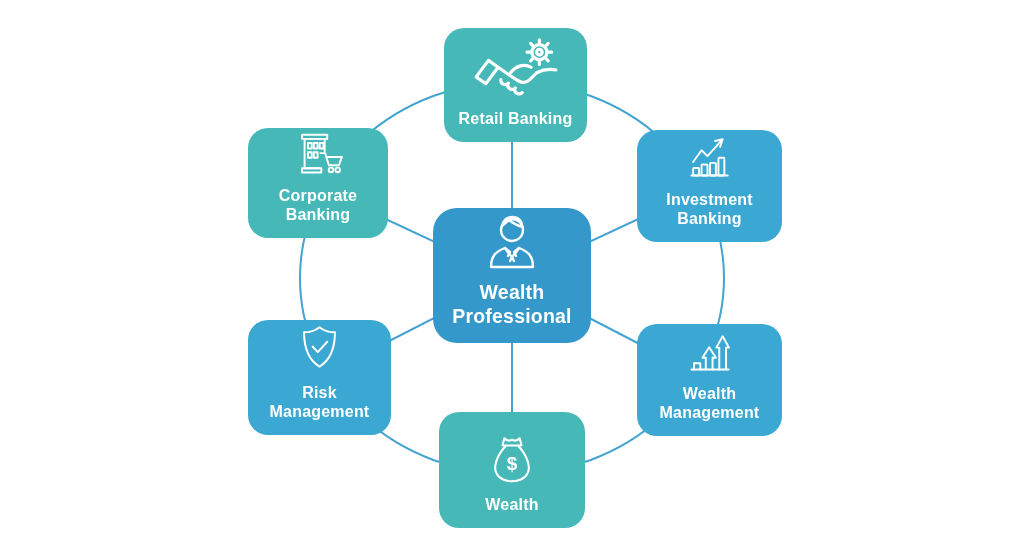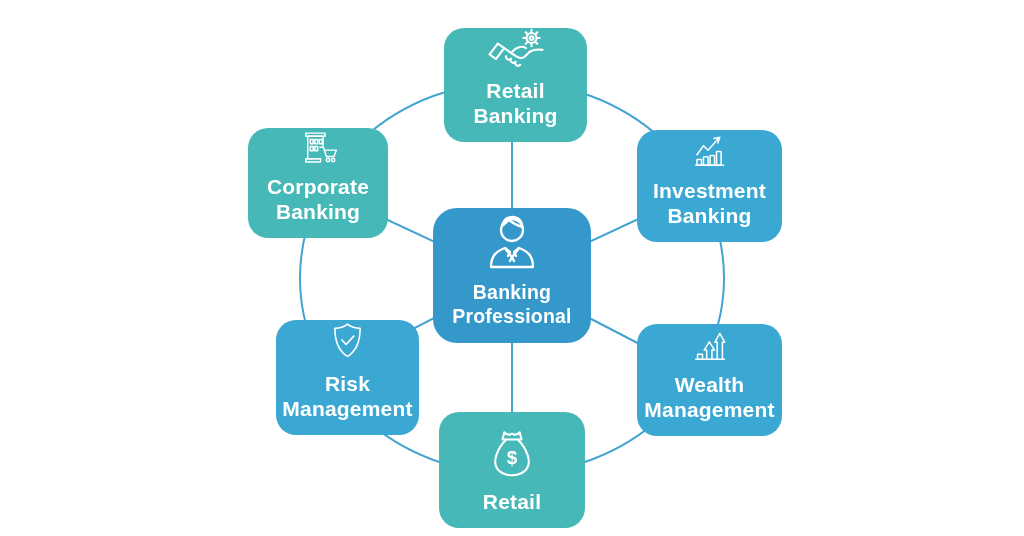--- a/index.html
+++ b/index.html
@@ -7,21 +7,21 @@
     position:relative; width:1024px; height:536px; overflow:hidden;
     background:#ffffff; font-family:"Liberation Sans", sans-serif;
   }
   #connectors { position:absolute; left:0; top:0; }
   .ring, .cline { fill:none; stroke:var(--connector-color,#43A3D1); stroke-width:2; }
   .node {
     position:absolute; border-radius:20px; color:#ffffff;
     display:flex; flex-direction:column; align-items:center; justify-content:flex-end;
     text-align:center; font-weight:bold;
   }
-  .node .label { font-size:21px; line-height:1.22; letter-spacing:.2px; padding:0 8px 13px; }
+  .node .label { font-size:16px; line-height:1.22; letter-spacing:.2px; padding:0 8px 13px; }
   .node .icon { margin-bottom:6px; }
   svg.glyph { stroke:#ffffff; fill:none; stroke-width:2.3; stroke-linecap:round; stroke-linejoin:round; }
   #node-retail     { left:444px; top:28px;  width:143px; height:114px; }
   #node-corporate  { left:248px; top:128px; width:140px; height:110px; }
   #node-investment { left:637px; top:130px; width:145px; height:112px; }
   #node-risk       { left:248px; top:320px; width:143px; height:115px; }
   #node-wealth     { left:637px; top:324px; width:145px; height:112px; }
   #node-banking    { left:439px; top:412px; width:146px; height:116px; }
   #node-center     { left:433px; top:208px; width:158px; height:135px; border-radius:24px; }
   #node-center .label { font-size:19.5px; line-height:1.2; padding-bottom:15px; }
@@ -78,24 +78,24 @@
     </svg>
     <div class="label">Wealth Management</div>
   </div>
 
   <div class="node" id="node-banking" style="background-color: rgb(70, 184, 184);">
     <svg class="glyph icon" width="58" height="58" viewBox="0 0 64 64">
       <path d="M23.5,8 Q27.5,12.5 32,9.5 Q36.5,12.5 40.5,8 L42.5,16 H21.5 Z"></path>
       <path d="M25.5,16 C15,27 11,40 15,47 C18,53 26,55.5 32,55.5 C38,55.5 46,53 49,47 C53,40 49,27 38.5,16"></path>
       <text class="dollar" x="32" y="43.5" text-anchor="middle" font-size="21" font-weight="bold" fill="#ffffff" stroke="none">$</text>
     </svg>
-    <div class="label">Retail</div>
+    <div class="label">Wealth</div>
   </div>
 
-  <div class="node" id="node-risk" style="background-color: rgb(58, 168, 210); margin-left: 28px;">
+  <div class="node" id="node-risk" style="background-color: rgb(58, 168, 210);">
     <svg class="glyph icon" width="55" height="55" viewBox="0 0 64 64">
       <path d="M32,6 C37,10 43.5,12 50,12 C50,28 45,44 32,52 C19,44 14,28 14,12 C20.5,12 27,10 32,6 Z"></path>
       <path d="M24,28.5 L30,35 L41,23"></path>
     </svg>
     <div class="label">Risk Management</div>
   </div>
 
   <div class="node" id="node-corporate" style="background-color: rgb(70, 184, 184);">
     <svg class="glyph icon" width="58" height="56" viewBox="0 0 64 62">
       <rect x="13" y="8" width="30" height="5"></rect>
@@ -115,16 +115,16 @@
 
   <div class="node" id="node-center" style="background-color: rgb(52, 152, 203);">
     <svg class="glyph icon" width="64" height="64" viewBox="0 0 64 64">
       <circle cx="32" cy="19" r="11"></circle>
       <path d="M22,15 Q24,6 33,6 Q42,7 42.5,16 Q35,14 29,9 Q25,13 22,15"></path>
       <path d="M11,56 C11,44 17,40 25,37 C27,40 29,43 32,46 C35,43 37,40 39,37 C47,40 53,44 53,56 Z"></path>
       <path d="M25,37 L30,41 L28,45"></path>
       <path d="M39,37 L34,41 L36,45"></path>
       <path d="M32,46 L30,50 M32,46 L34,50"></path>
     </svg>
-    <div class="label">Banking Professional</div>
+    <div class="label">Wealth Professional</div>
   </div>
 
 </div>
 
 </body></html>

